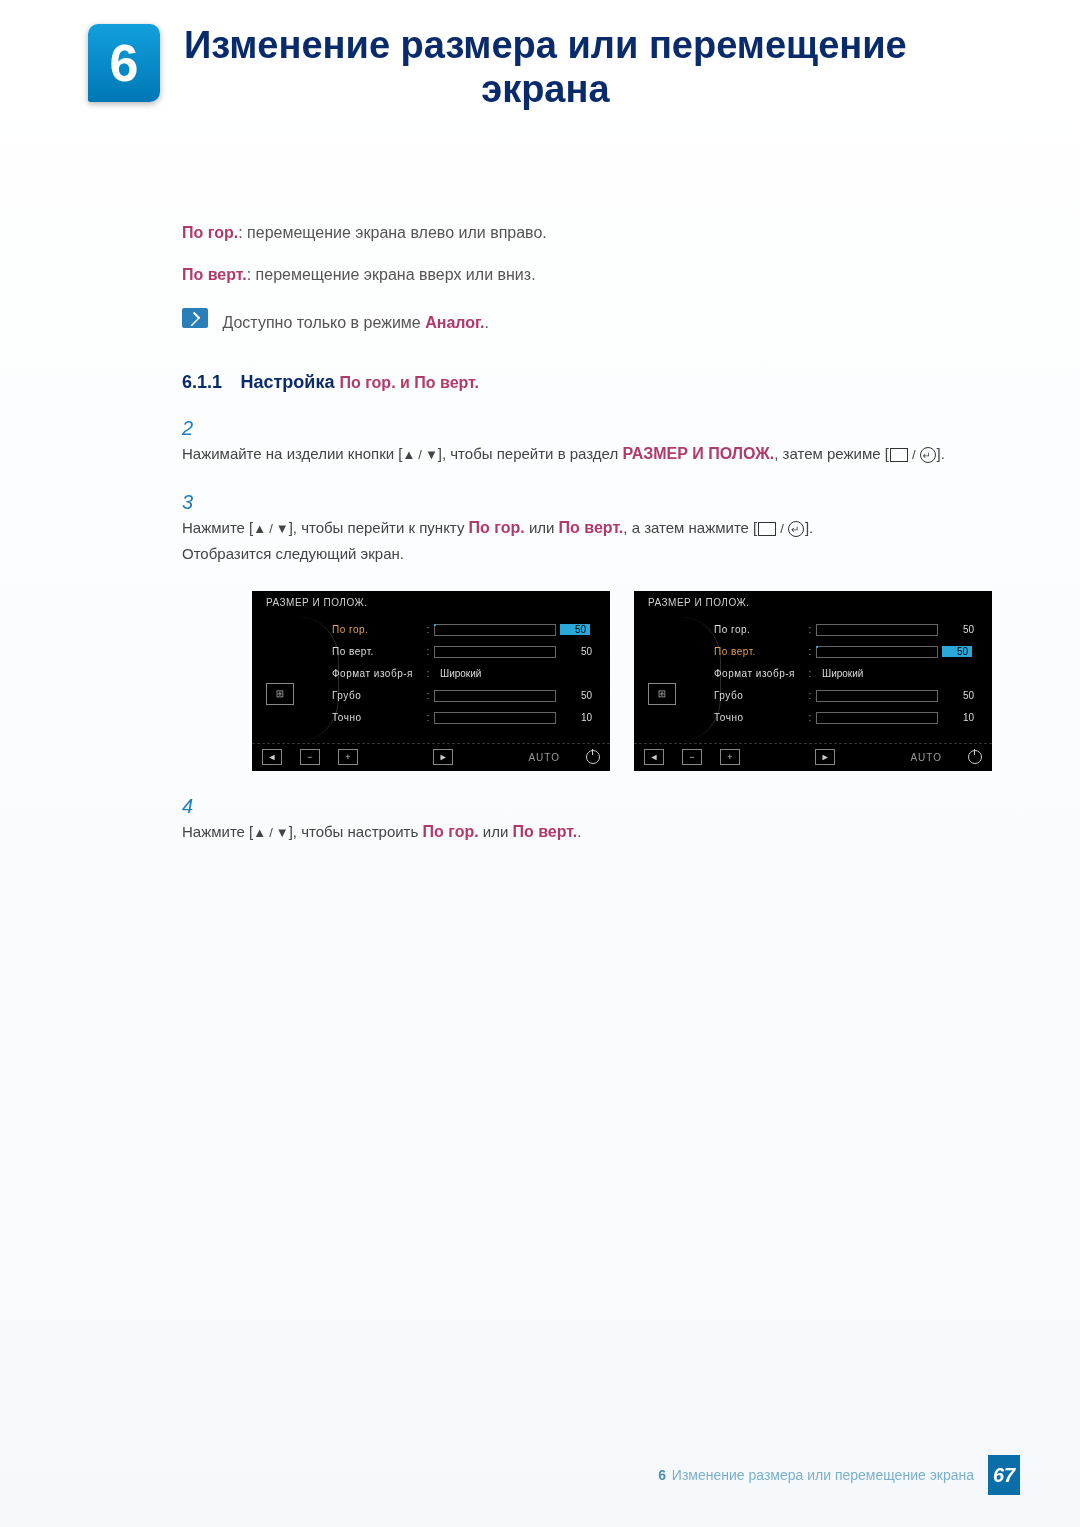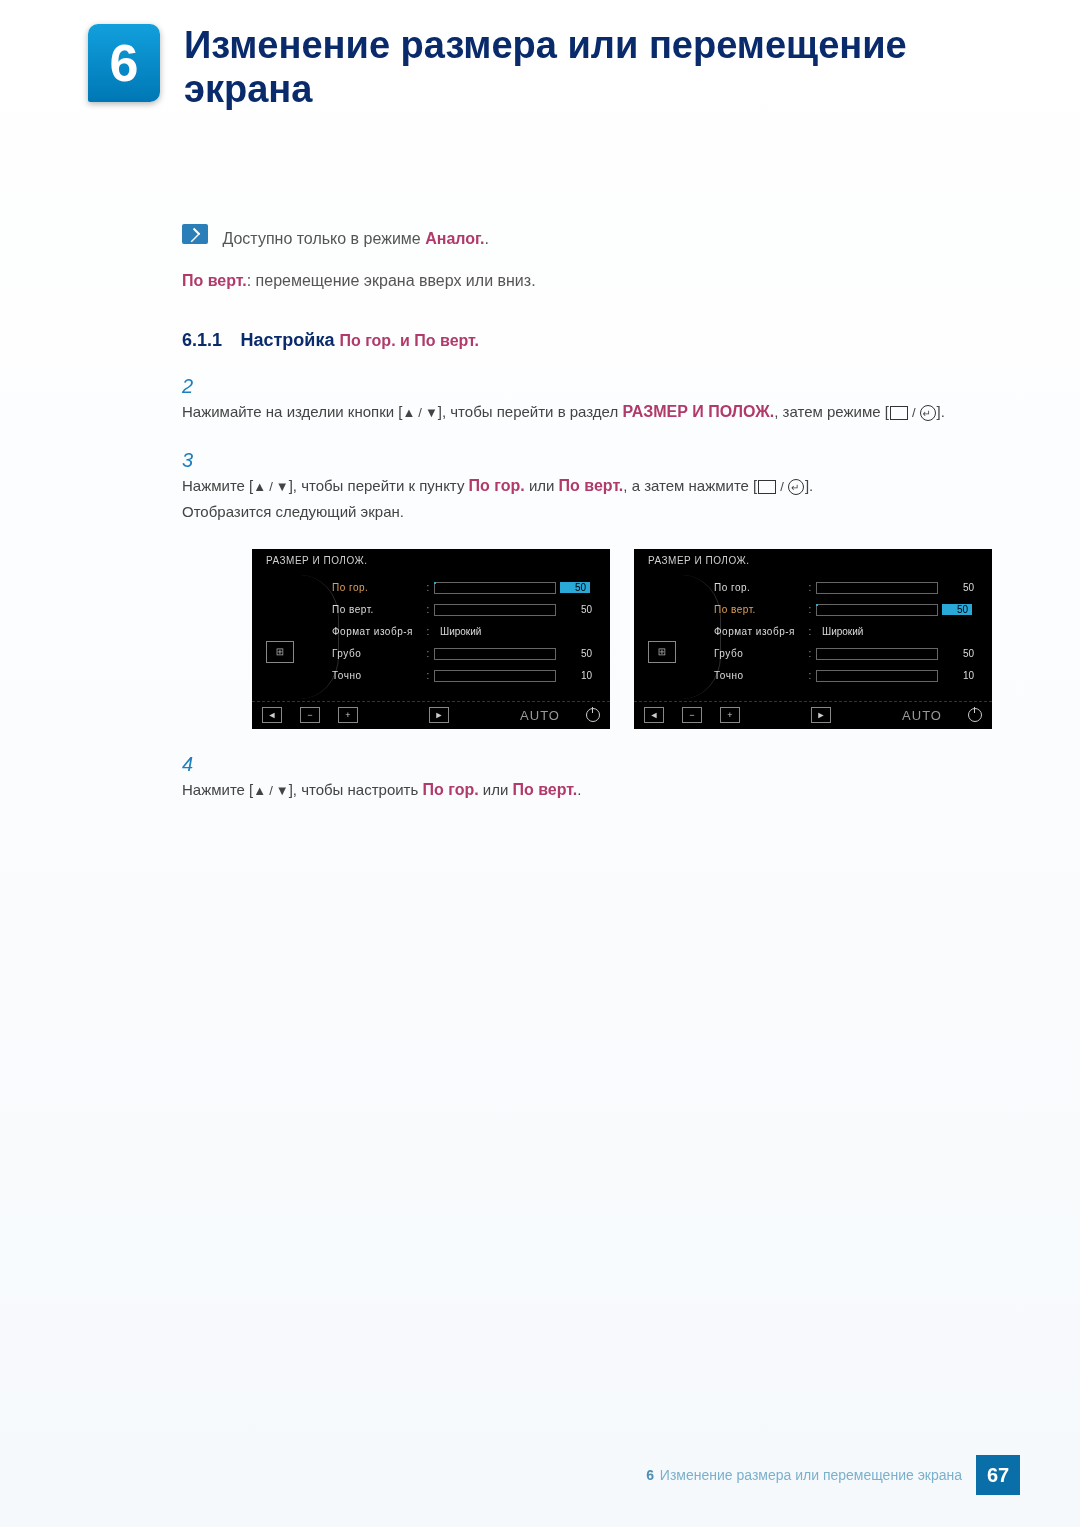--- a/index.html
+++ b/index.html
@@ -1,18 +1,18 @@
 <!DOCTYPE html>
 <html><head>
 <meta charset="utf-8">
 <style>
   body { margin:0; padding:0; background:#fff; font-family:Arial,Helvetica,sans-serif; width:1080px; }
   .page { width:1080px; height:1527px; position:relative; background:#fff linear-gradient(to bottom,#fff,#f6f9fc); }
   .chapter-badge { position:absolute; left:88px; top:24px; width:72px; height:78px; background:linear-gradient(180deg,#11a0dd 0%,#0077b5 100%); border-radius:10px 10px 10px 2px; color:#fff; font-size:52px; font-weight:bold; display:flex; align-items:center; justify-content:center; box-shadow:0 2px 6px rgba(0,0,0,.3); }
-  .chapter-title { position:absolute; left:184px; top:24px; font-size:38px; color:#0a2b6b; font-weight:600; line-height:1.15; }
+  .chapter-title { position:absolute; left:184px; top:24px; font-size:38px; color:#0a2b6b; font-weight:600; line-height:1.15;text-align:center; }
   .content { position:absolute; left:92px; top:190px; width:900px; }
   .sec-num { color:#0a2b6b; font-size:26px; font-weight:600; }
   .sec-title { color:#b13a6a; font-size:26px; font-weight:600; margin-left:28px; }
   .row { margin-bottom:24px; }
   .hilite { color:#b13a6a; font-weight:600; font-size:16px; }
   .body-text { color:#555; font-size:16px; }
   .note-icon { display:inline-block; width:26px; height:20px; background:#2a7fb8; position:relative; margin-right:10px; border-radius:2px; }
   .note-icon::after { content:""; position:absolute; left:5px; top:5px; width:10px; height:10px; border:2px solid #fff; border-left:none; border-top:none; transform:rotate(-45deg) scaleY(.7); }
   .subsec-num { color:#0a2b6b; font-size:18px; font-weight:600; }
   .subsec-title { font-size:18px; margin-left:14px; }
@@ -35,48 +35,51 @@
   .osd-label { width:90px; font-size:10px; letter-spacing:.5px; }
   .osd-colon { width:12px; text-align:center; color:#999;}
   .osd-bar { width:120px; height:10px; border:1px solid #666; position:relative; }
   .osd-fill { background:#2aa8d8; height:100%; }
   .osd-val { width:30px; text-align:right; font-size:10px; margin-left:6px;}
   .osd-active .osd-fill { box-shadow:0 0 0 1px #2aa8d8; }
   .osd-active .osd-val { background:#2aa8d8; color:#000; padding:0 4px; margin-left:4px; width:22px;}
   .osd-active .osd-label { color:#e0a05a; }
   .osd-footer { position:absolute; left:0; bottom:0; width:100%; height:28px; border-top:1px dashed #333; display:flex; align-items:center; padding:0 10px; box-sizing:border-box; gap:18px; }
   .osd-fbtn { width:18px; height:14px; border:1px solid #888; font-size:9px; display:flex; align-items:center; justify-content:center; color:#ccc; }
-  .osd-auto{ font-size:13px; color:#999; letter-spacing:1px; margin-left:auto; margin-right:8px;}
+  .osd-auto{ font-size:10px; color:#999; letter-spacing:1px; margin-left:auto; margin-right:8px;}
   .osd-power{ width:12px; height:12px; border:1.3px solid #ccc; border-radius:50%; position:relative;}
   .osd-power::after{content:"";position:absolute;left:5px;top:-2px;width:1.3px;height:6px;background:#ccc;}
 
   .page-footer { position:absolute; bottom:32px; right:60px; display:flex; align-items:center; gap:14px; font-size:14px; }
-  .page-num-badge { background:#0a6fa8; color:#fff; width:44px; height:40px; display:flex; align-items:center; justify-content:center; font-size:20px; font-weight:600;}
+  .page-num-badge { background:#0a6fa8; color:#fff; width:32px; height:40px; display:flex; align-items:center; justify-content:center; font-size:20px; font-weight:600;font-style:italic;}
   .footer-text{ color:#7ab0cc; font-size:14px;}
   .foot-chap { color:#4d8fb4; font-weight:600; margin-right:2px;}
 </style>
 </head>
 <body>
 
 <div class="page">
   <div class="chapter-badge">6</div>
   <div class="chapter-title">
     <span>Изменение размера или перемещение</span><br>
     <span>экрана</span>
   </div>
 
   <div class="content">
 
     <div style="margin-left:90px; margin-top:34px;">
       <div class="row">
+        <span class="hilite">По гор.</span><span class="body-text">: </span><span class="body-text">перемещение экрана влево или вправо.</span>
+      </div>
+      <div class="row">
+        <span class="hilite">По верт.</span><span class="body-text">: </span><span class="body-text">перемещение экрана вверх или вниз.</span>
+      </div>
+      <div class="row">
         <span class="note-icon"></span>
         <span class="body-text">Доступно только в режиме </span><span class="hilite">Аналог.</span><span class="body-text">.</span>
-      </div>
-      <div class="row">
-        <span class="hilite">По верт.</span><span class="body-text">: </span><span class="body-text">перемещение экрана вверх или вниз.</span>
       </div>
 
       <div class="row" style="margin-top:40px;">
         <span class="subsec-num">6.1.1</span>
         <span class="subsec-title">
           <span style="color:#0a2b6b;font-weight:600;">Настройка </span><span class="hilite">По гор. и По верт.</span>
         </span>
       </div>
 
 

